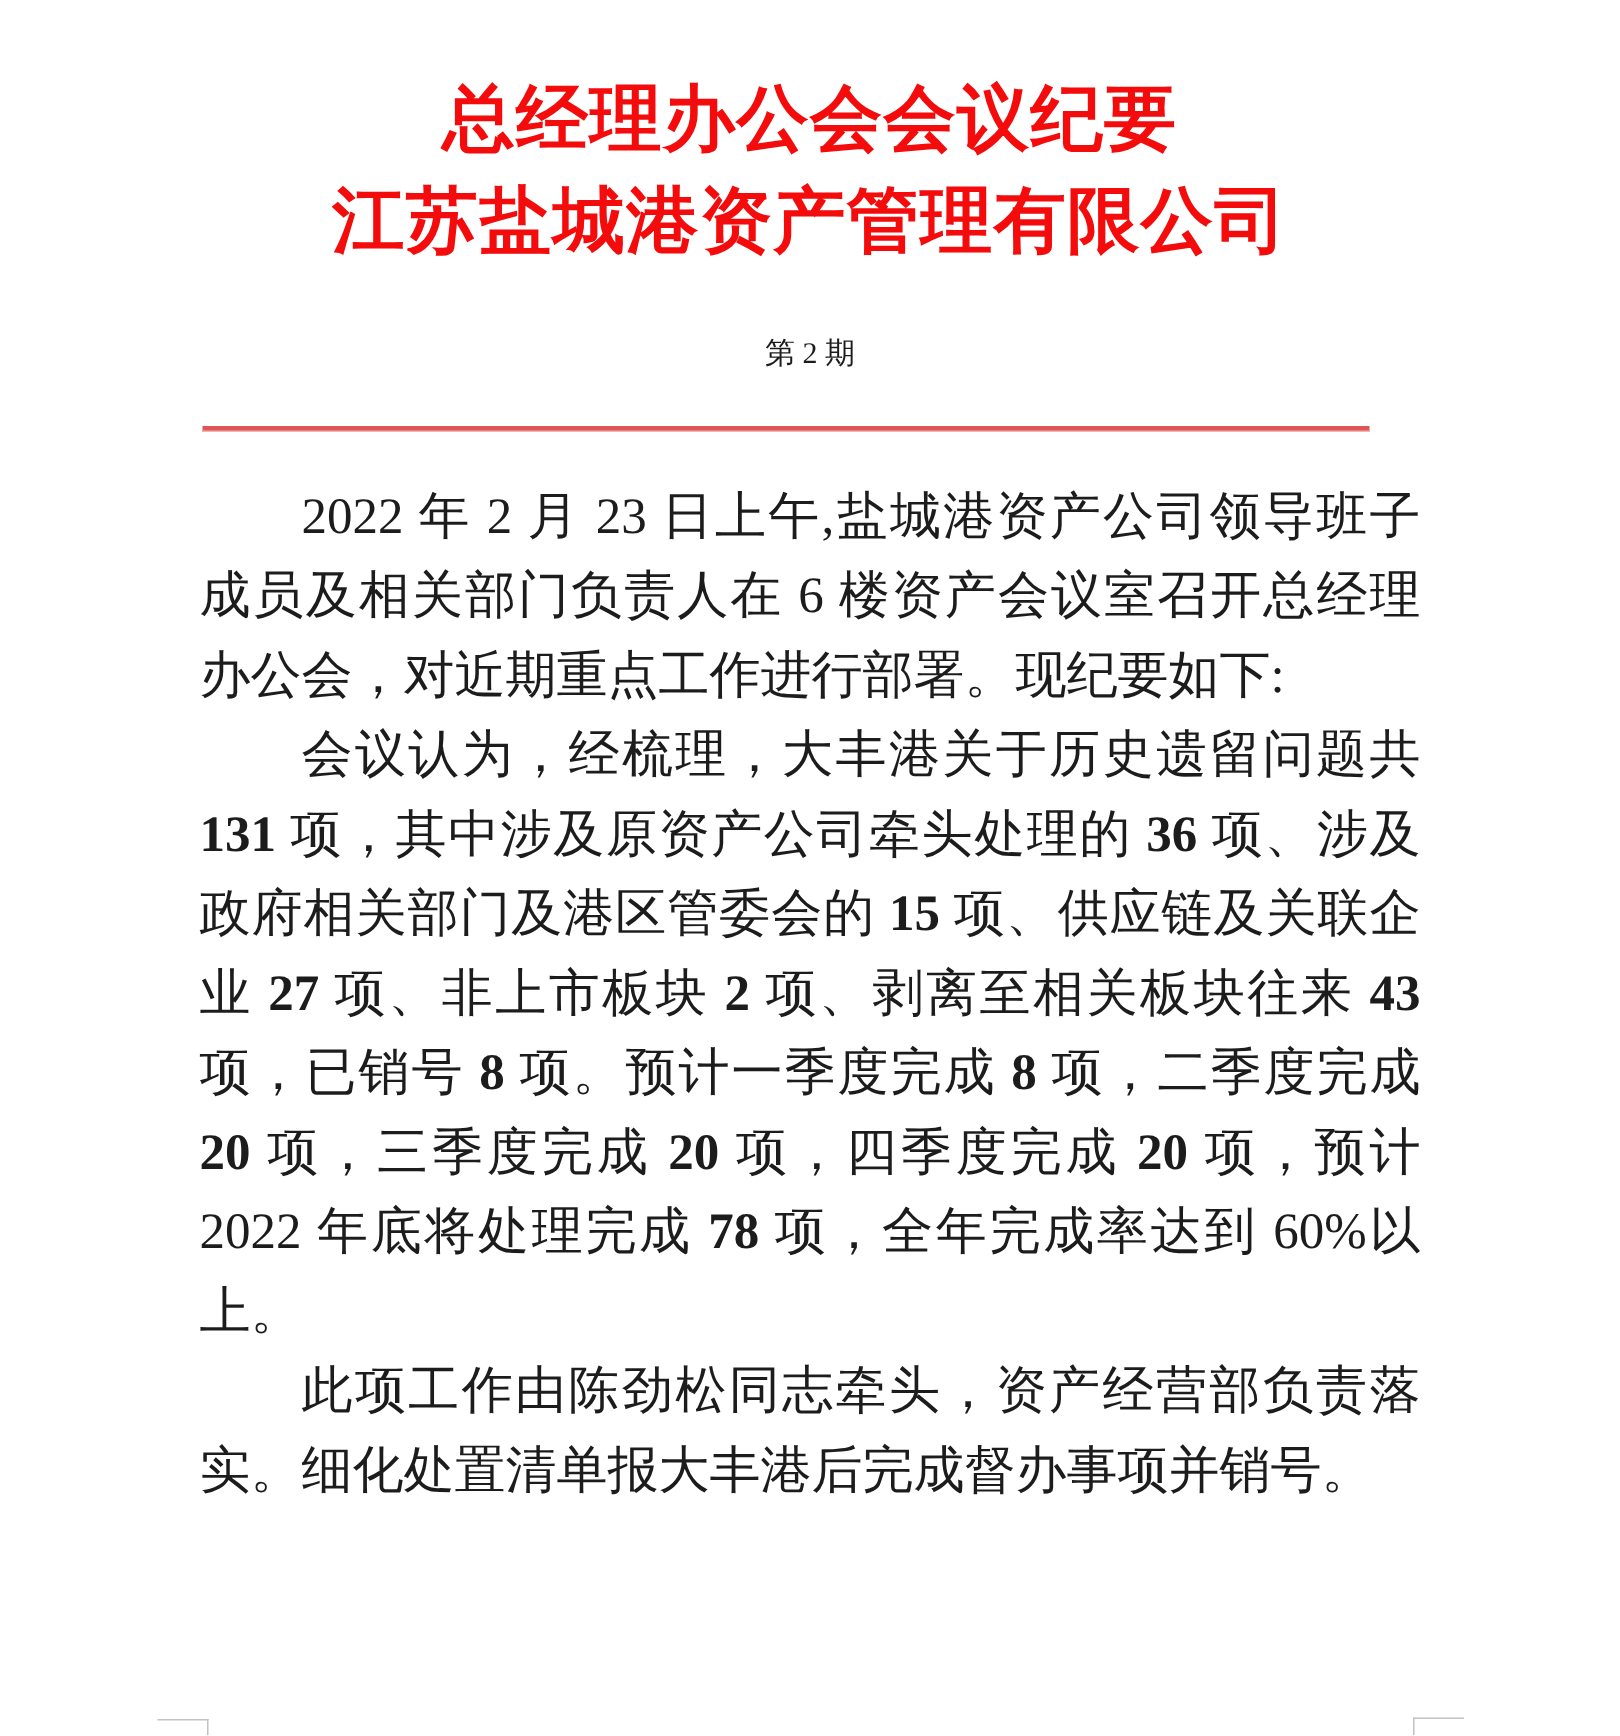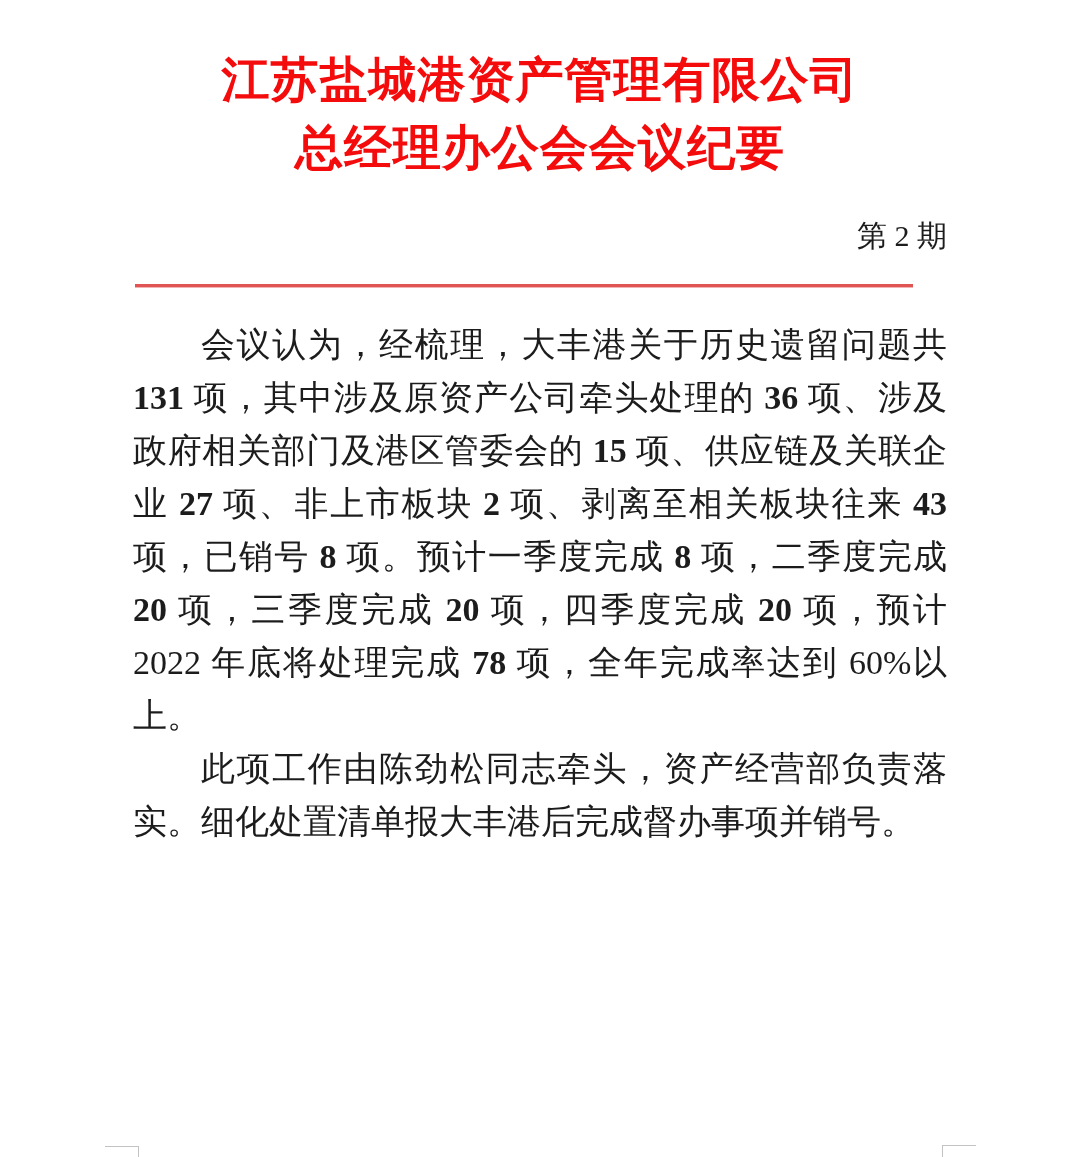--- a/index.html
+++ b/index.html
@@ -26,23 +26,23 @@
     margin: 46px 0 0 0;
     font-size: 48px;
     line-height: 68px;
     font-weight: bold;
     text-align: center;
     letter-spacing: 1px;
     color: var(--title-red, #f40b0b);
   }
   .issue-line {
     margin-top: 32px;
-    font-size: 30px;
+    font-size: 20px;
     line-height: 44px;
-    text-align: right;
+    text-align: center;
     color: var(--body-text, #1c1c1c);
   }
   .divider {
     margin-top: 26px;
     margin-left: 2px;
     width: 778px;
     height: 3px;
     background: var(--divider-red, #e05454);
     border-bottom: 1px solid #f3b3b3;
   }
@@ -84,29 +84,30 @@
     border-left: 1px solid var(--mark-gray, #c2c2c2);
   }
 </style>
 </head>
 <body>
 
 <div class="page">
   <div class="content">
 
     <h1 class="doc-title">
+      <span style="display:block">总经理办公会会议纪要</span>
       <span style="display:block">江苏盐城港资产管理有限公司</span>
-      <span style="display:block">总经理办公会会议纪要</span>
     </h1>
 
     <div class="issue-line">第 2 期</div>
 
     <div class="divider"></div>
 
     <div class="body-text" id="doc-body">
+        <p><span>2022 年 2 月 23 日上午,盐城港资产公司领导班子成员及相关部门负责人在 6 楼资产会议室召开总经理办公会，对近期重点工作进行部署。现纪要如下:</span></p>
         <p><span>会议认为，经梳理，大丰港关于历史遗留问题共 </span><b>131</b><span> 项，其中涉及原资产公司牵头处理的 </span><b>36</b><span> 项、涉及政府相关部门及港区管委会的 </span><b>15</b><span> 项、供应链及关联企业 </span><b>27</b><span> 项、非上市板块 </span><b>2</b><span> 项、剥离至相关板块往来 </span><b>43</b><span> 项，已销号 </span><b>8</b><span> 项。预计一季度完成 </span><b>8</b><span> 项，二季度完成 </span><b>20</b><span> 项，三季度完成 </span><b>20</b><span> 项，四季度完成 </span><b>20</b><span> 项，预计 2022 年底将处理完成 </span><b>78</b><span> 项，全年完成率达到 60%以上。</span></p>
         <p><span>此项工作由陈劲松同志牵头，资产经营部负责落实。细化处置清单报大丰港后完成督办事项并销号。</span></p>
       </div>
 
   </div>
 
   <div class="boundary-mark left"></div>
   <div class="boundary-mark right"></div>
 </div>
 

